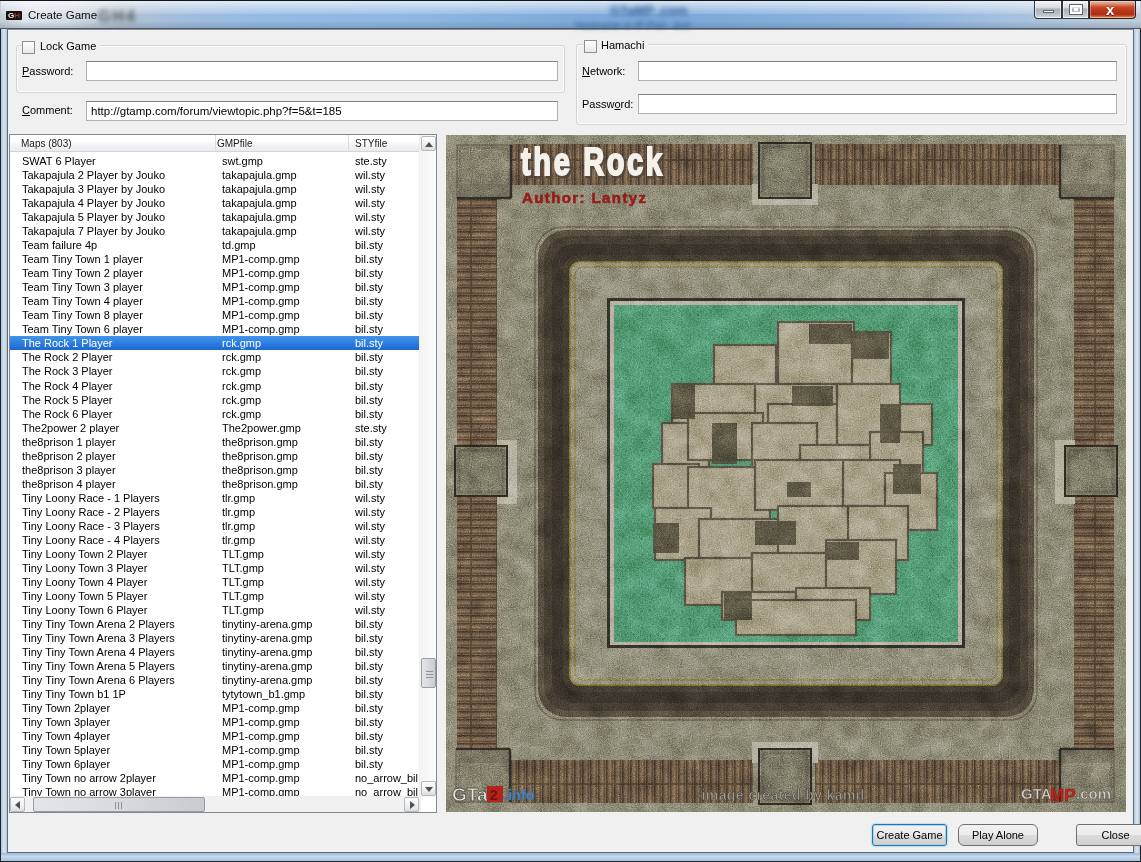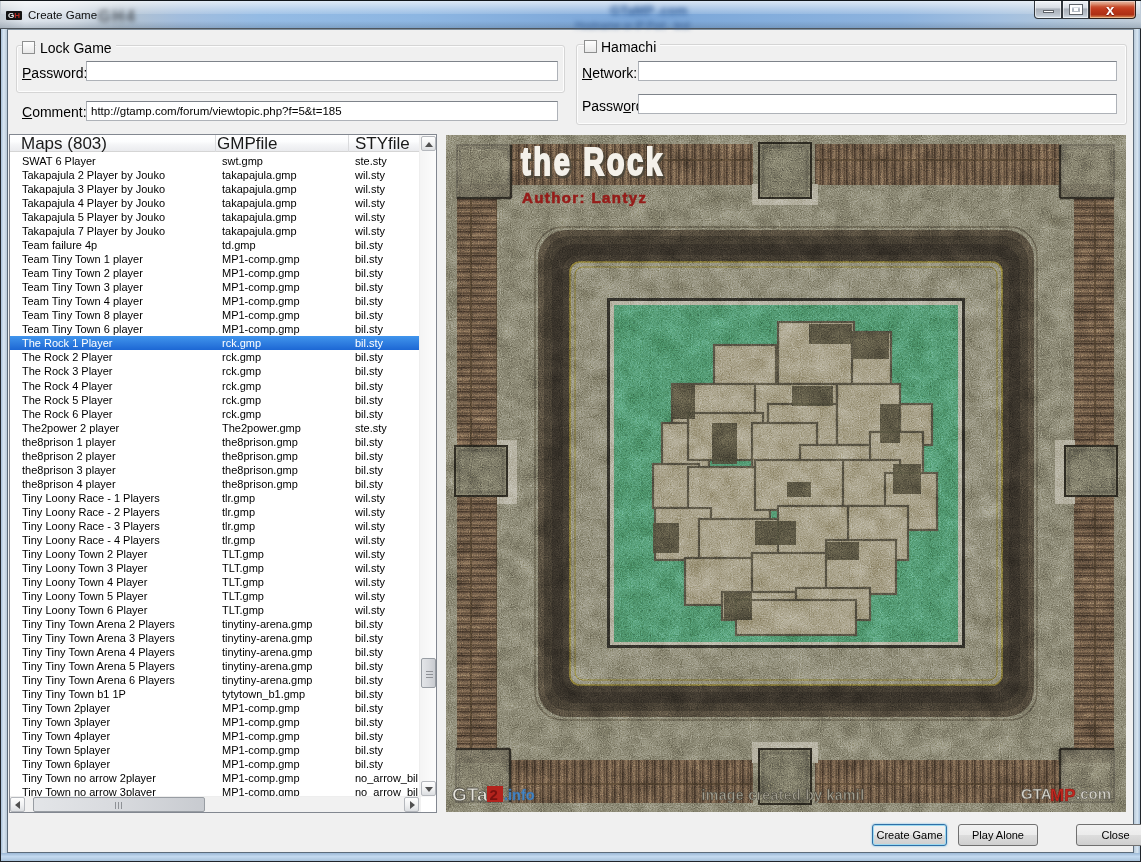--- a/index.html
+++ b/index.html
@@ -35,50 +35,50 @@
   background:linear-gradient(to right,#a9c0d8,#d8e6f2 45%,#b9c9d8); }
 #frame-r { left:1134px; top:29px; width:7px; height:825px; border-right:1px solid #20252b;
   background:linear-gradient(to left,#a9c0d8,#d8e6f2 45%,#b9c9d8); }
 #frame-b { left:0; top:853px; width:1141px; height:9px; border-bottom:1px solid #20252b; border-left:1px solid #20252b; border-right:1px solid #20252b;
   background:linear-gradient(to bottom,#9cb8d6,#c4daf0 45%,#a8c2da); }
 #client { left:7px; top:29px; width:1127px; height:824px; background:#f0f0f0; border:1px solid #5c6b7a; border-top:1px solid #83919e; }
 
 
 .groupbox { position:absolute; border:1px solid #d5d5d5; border-radius:3px; box-shadow:inset 0 0 0 1px #fdfdfd; }
 .cb { position:absolute; width:13px; height:13px; z-index:2; background:linear-gradient(to bottom,#fefefe,#e8e8e8); border:1px solid #8e8f8f; }
-.lbl { position:absolute; font-size:14px; color:#000; white-space:nowrap;text-align:right; }
+.lbl { position:absolute; font-size:11px; color:#000; white-space:nowrap;text-align:right; }
 .tb  { position:absolute; height:20px; background:#fff; border:1px solid #aeb2b8; border-top-color:#7e838a; font-size:11.5px; line-height:18px; padding-left:4px; color:#000; }
 u.k { text-decoration:underline; }
 
 
 #list { left:9px; top:134px; width:428px; height:679px; background:#fff; border:1px solid #828790; z-index:3; }
 #lheader { position:absolute; left:0; top:0; width:410px; height:17px;
   background:linear-gradient(to bottom,#ffffff,#fcfdfe 40%,#f4f5f7 60%,#eaebee); border-bottom:1px solid #d5d5d5; }
-.hcell { position:absolute; top:0; height:17px; font-size:17px; color:#1a1a1a; line-height:17px; border-right:1px solid #dadbdd; }
+.hcell { position:absolute; top:0; height:17px; font-size:10px; color:#1a1a1a; line-height:17px; border-right:1px solid #dadbdd; }
 #lrows { position:absolute; left:0; top:19px; width:410px; height:644px; overflow:hidden; }
 .lr { position:relative; width:410px; height:14.04px; font-size:11px; color:#000; white-space:nowrap;text-align:center; }
 .lr .c1 { position:absolute; left:12px; top:0; line-height:14px; }
 .lr .c2 { position:absolute; left:212px; top:0; line-height:14px; }
 .lr .c3 { position:absolute; left:345px; top:0; line-height:14px; }
 .lr.sel { background:linear-gradient(to bottom,#4195ec,#1d67d4); color:#fff; }
 
 
 .sb-track { position:absolute; background:#f0f0f0; }
 #vsb { right:0; top:0; width:17px; height:662px; background:linear-gradient(to right,#f4f4f4,#fcfcfc); border-left:1px solid #eee; }
 #hsb { left:0; bottom:0; width:411px; height:16px; background:#f1f1f1; border-top:1px solid #eee; }
 .sb-btn { position:absolute; width:15px; height:15px; background:linear-gradient(to bottom,#fefefe,#f0f1f2 55%,#dcdee1); border:1px solid #b5b8bd; border-radius:2px; }
 .sb-thumb { position:absolute; background:linear-gradient(to right,#e3e5e8,#d8dade 50%,#c8cbd0); border:1px solid #989da3; border-radius:2px; }
 .arrow { position:absolute; width:0; height:0; }
 
 
 .w7btn { position:absolute; height:22px; border:1px solid #707070; border-radius:3px;
   background:linear-gradient(to bottom,#f2f2f2,#ebebeb 50%,#dddddd 50%,#cfcfcf);
   font-size:11px; color:#000; text-align:center; line-height:20px; z-index:4; }
 #btn-create { left:872px; top:824px; width:75px; border:1px solid #2f6fa7; box-shadow:0 0 0 1px #9ddaf0 inset, 0 0 2px #5ab4e0; }
-#btn-play { left:958px; top:824px; width:80px; }
+#btn-play { left:958px; top:824px; width:80px;border-radius:6px; }
 #btn-close2 { left:1076px; top:824px; width:79px; }
 </style></head>
 <body>
 <div id="titlebar" class="abs"></div>
 <div id="frame-l" class="abs"></div>
 <div id="frame-r" class="abs"></div>
 <div id="frame-b" class="abs"></div>
 <div id="client" class="abs"></div>
 <div id="tb-ghost1" class="abs">GH4</div>
 <div id="tb-ghost2" class="abs">GTaMP .com</div>

